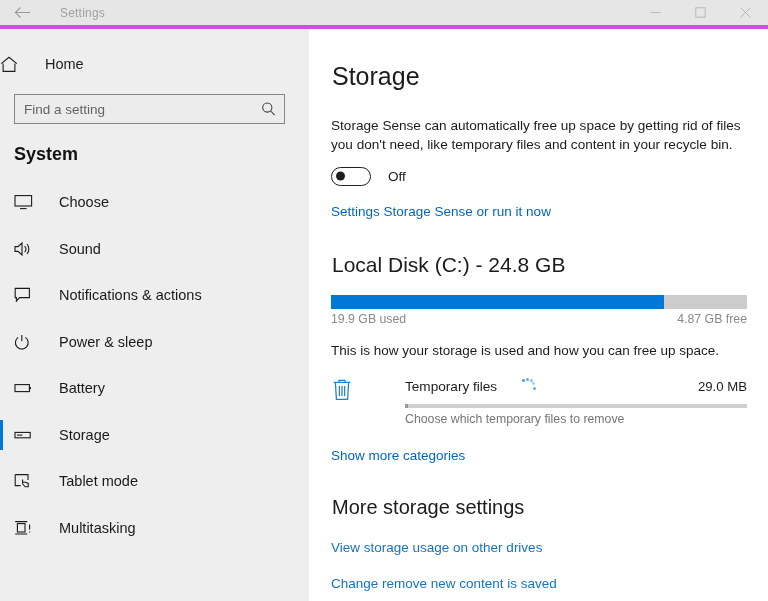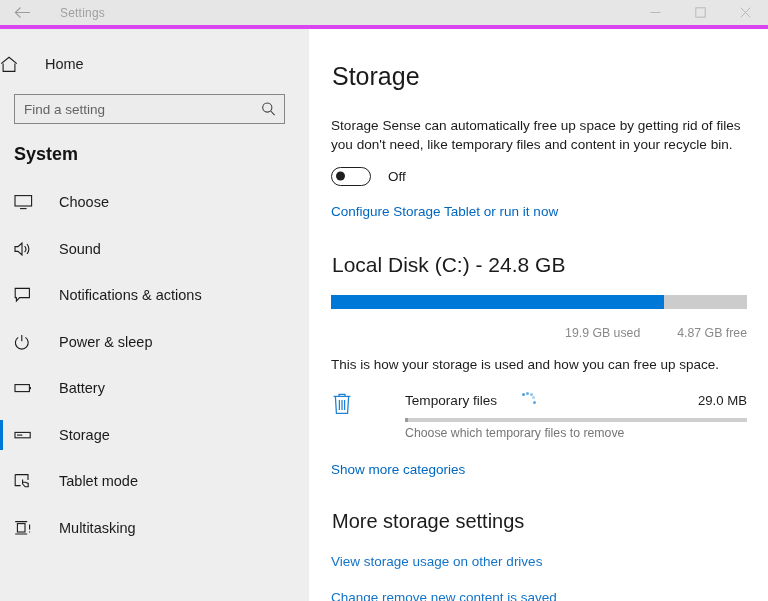--- a/index.html
+++ b/index.html
@@ -242,23 +242,23 @@
   }
   .bar-fill {
     position: absolute;
     left: 0;
     top: 0;
     bottom: 0;
     background: #0078d7;
   }
   .bar-labels {
     display: flex;
-    justify-content: flex-end;
+    justify-content: space-between;
     width: 416px;
-    margin-top: 17px;
+    margin-top: 3px;
     gap: 37px;
   }
   .bar-label {
     font-size: 12.3px;
     color: #898989;
   }
   .usage-desc {
     font-size: 13.5px;
     color: #1c1c1c;
     margin-top: 17px;
@@ -499,21 +499,21 @@
 
       <div class="sense-desc">Storage Sense can automatically free up space by getting rid of files you don't need, like temporary files and content in your recycle bin.</div>
 
       <div class="toggle-row">
         <div class="toggle">
           <span class="knob"></span>
         </div>
         <span class="toggle-state">Off</span>
       </div>
 
-      <a class="link" href="#">Configure Storage Tablet or run it now</a>
+      <a class="link" href="#">Settings Storage Sense or run it now</a>
 
       <h2 class="disk-title">Local Disk (C:) - 24.8 GB</h2>
 
       <div class="bar-track">
         <div class="bar-fill" id="disk-fill" style="width: 80%;"></div>
       </div>
       <div class="bar-labels">
         <span class="bar-label">19.9 GB used</span>
         <span class="bar-label">4.87 GB free</span>
       </div>

